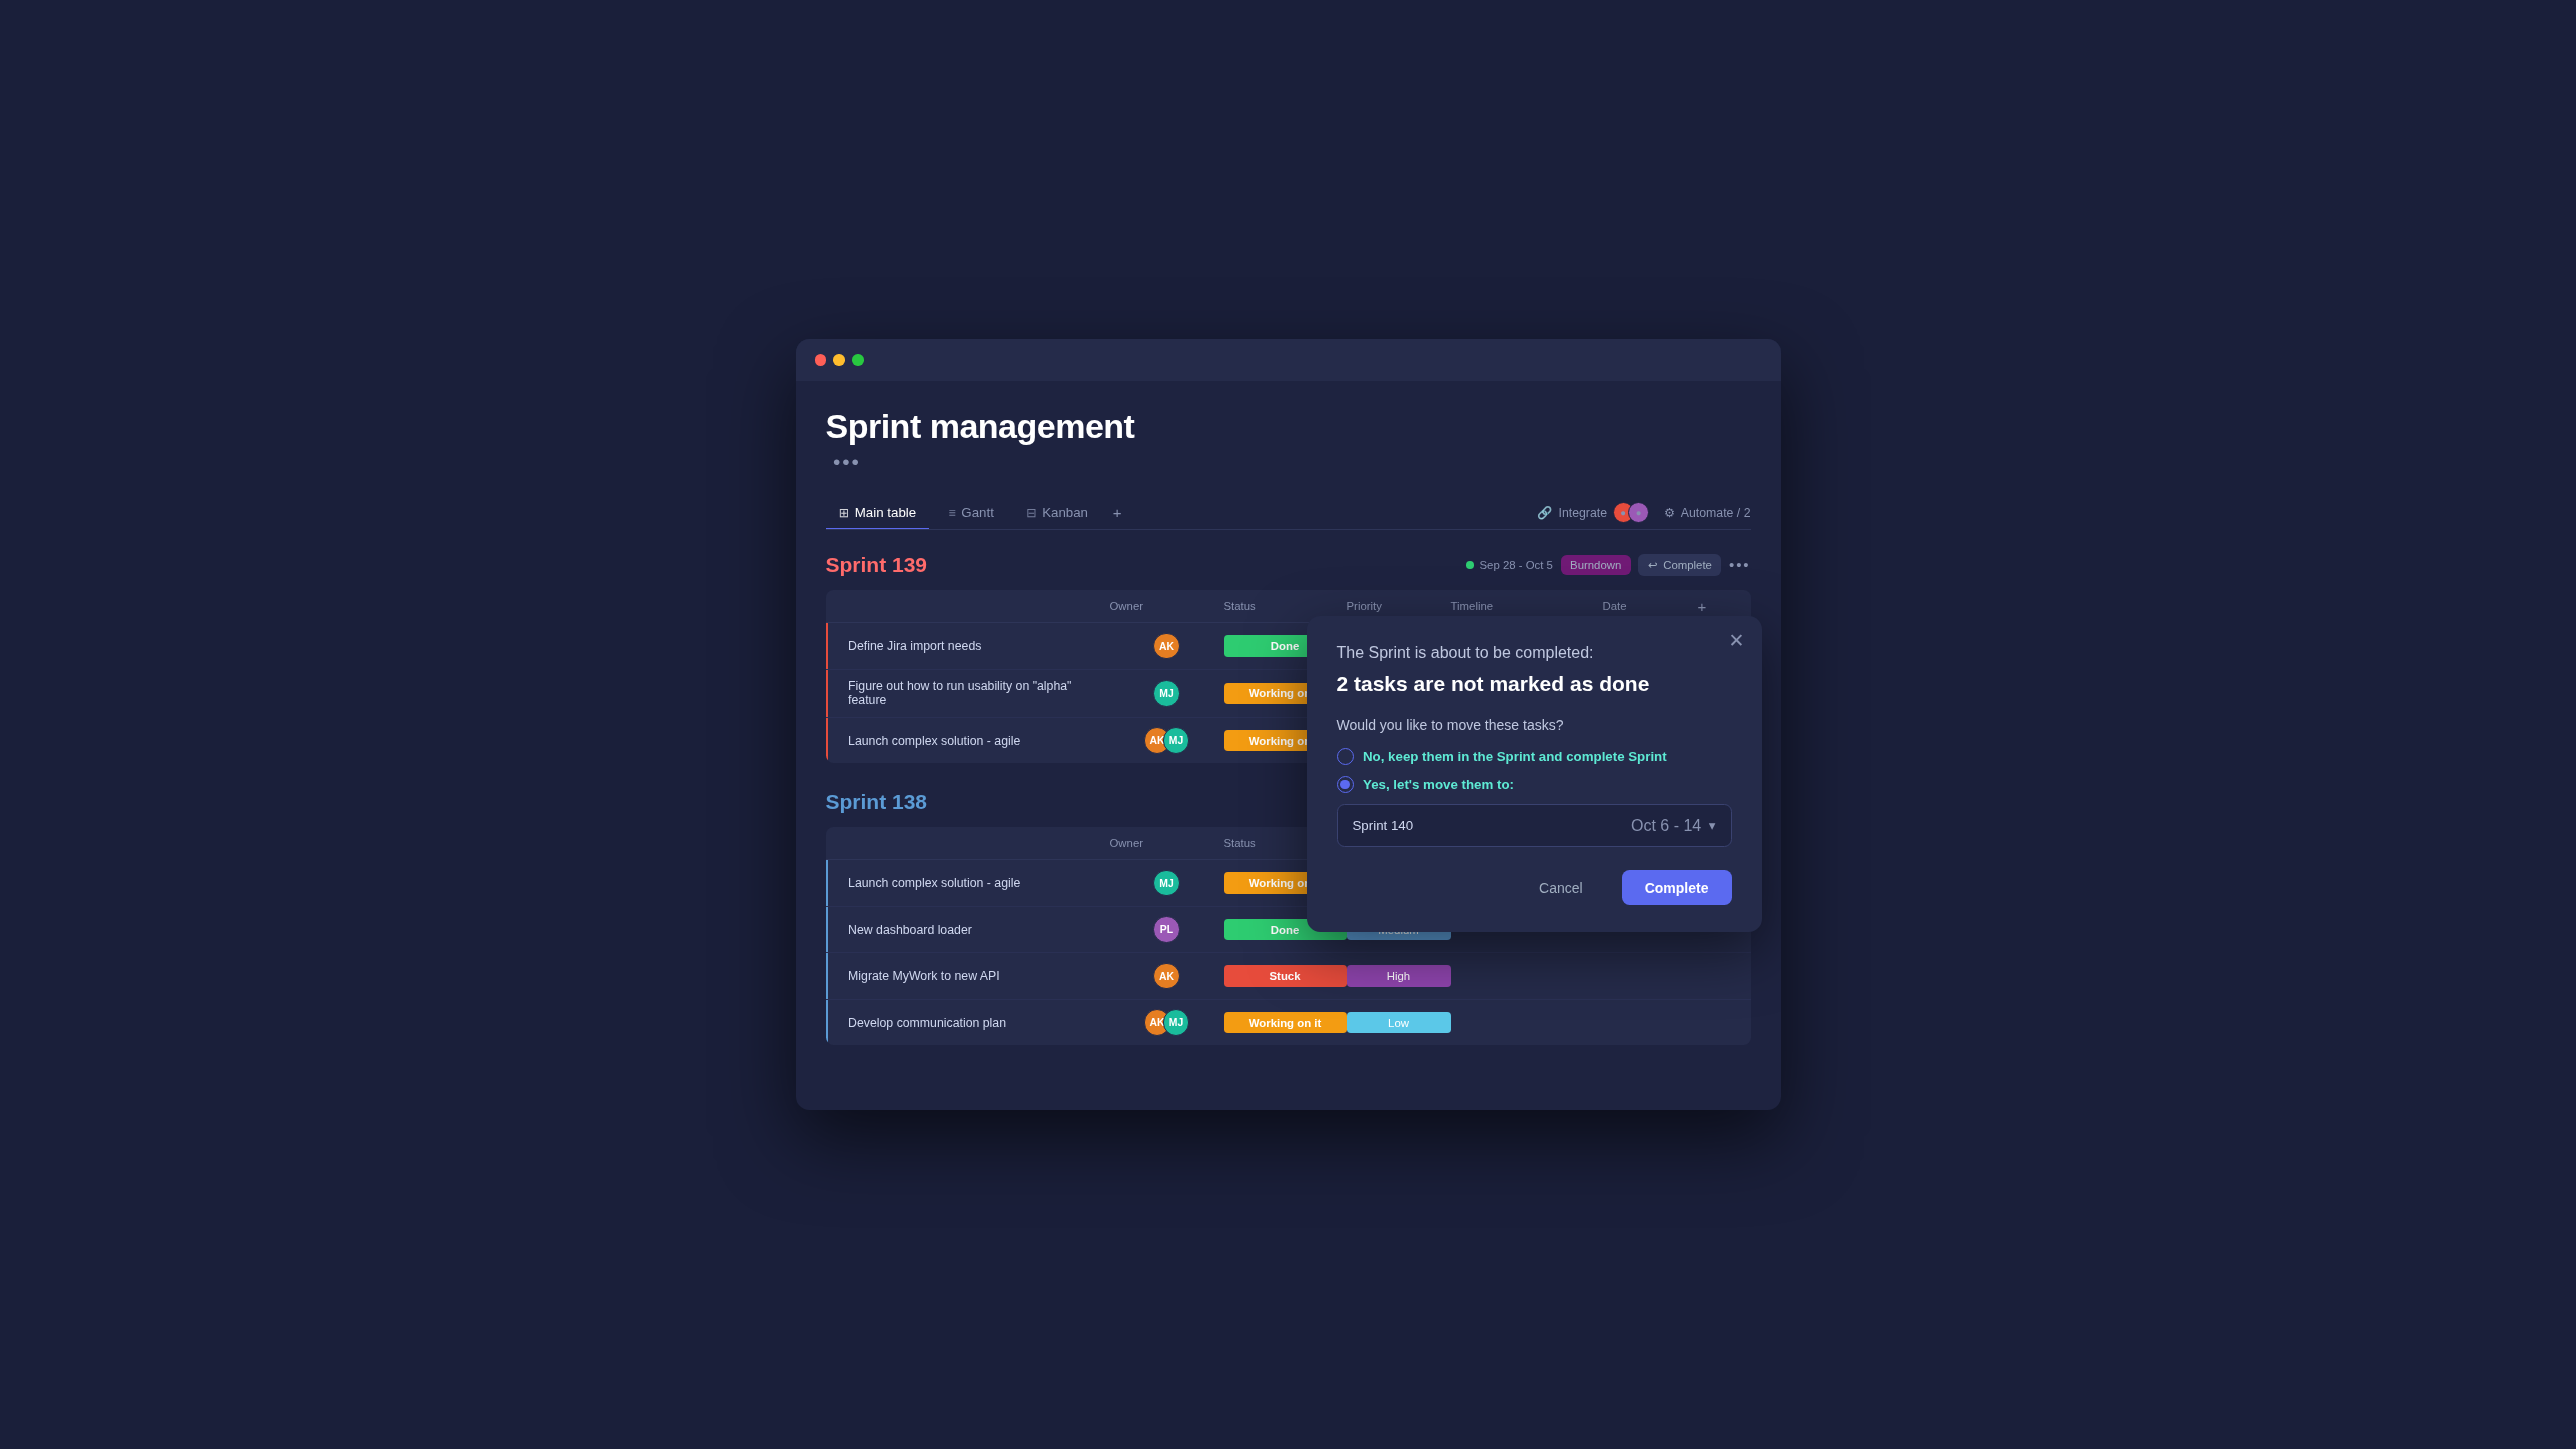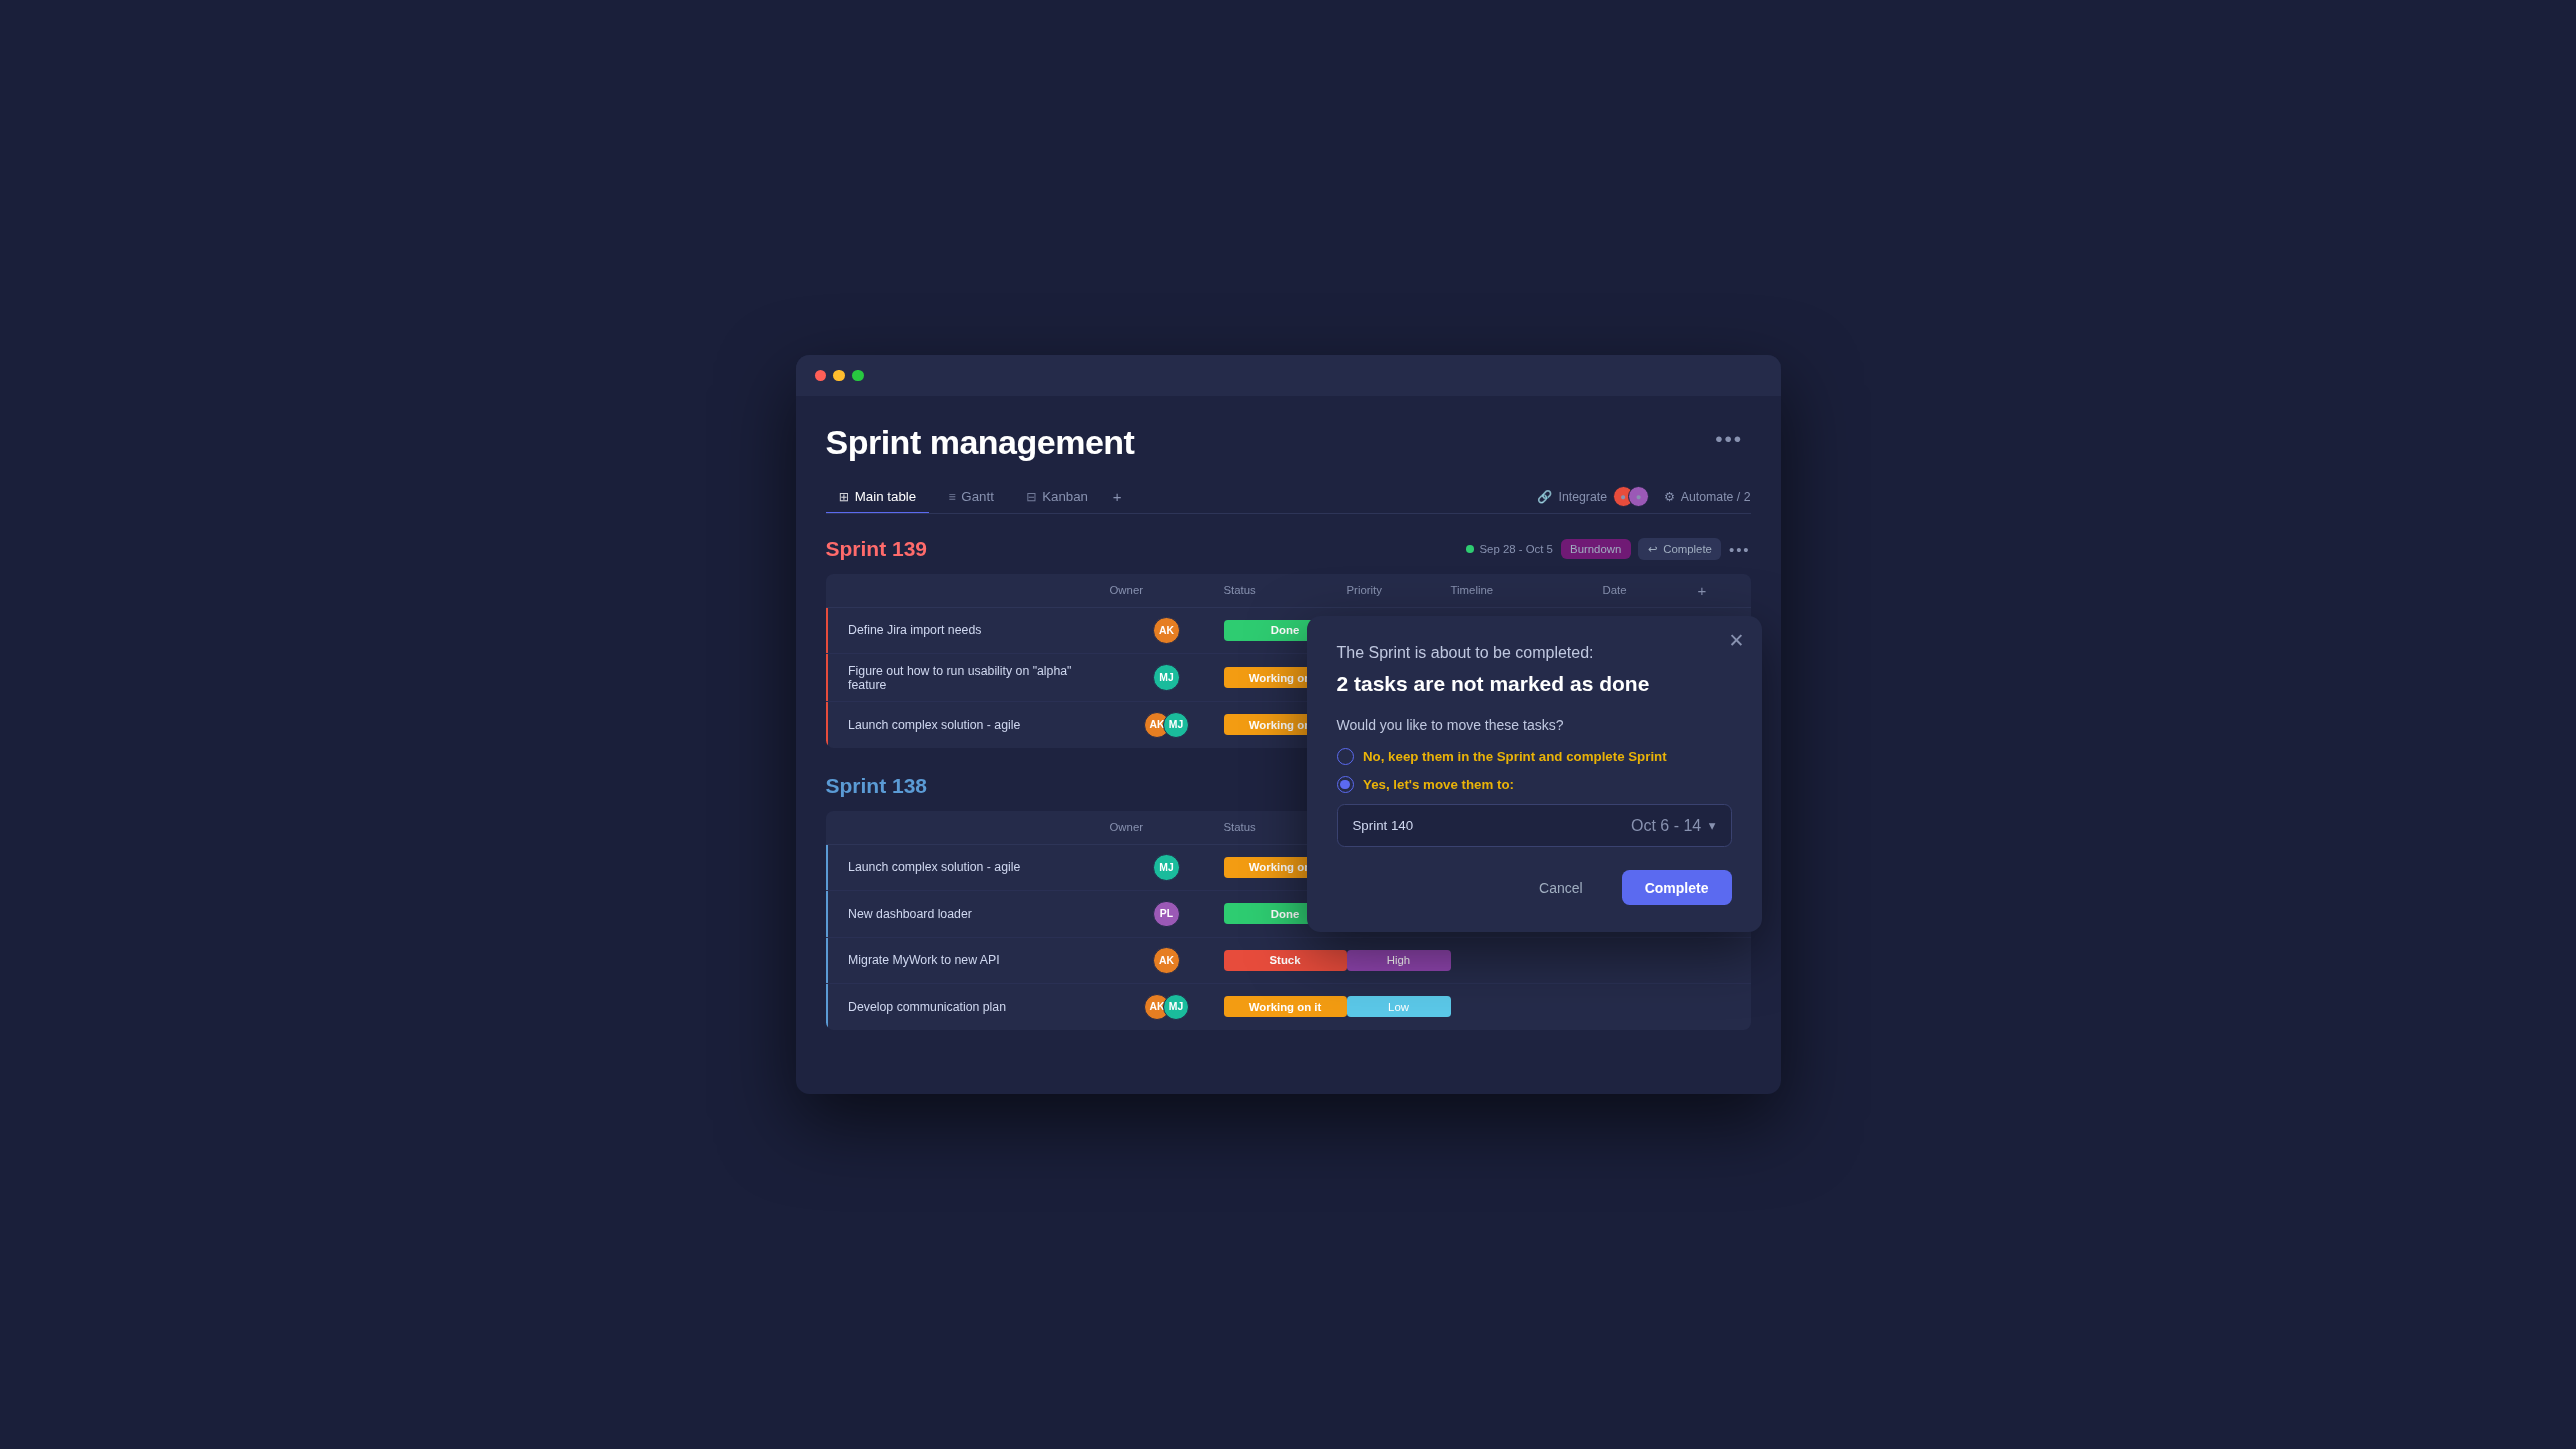--- a/index.html
+++ b/index.html
@@ -35,20 +35,21 @@
     .tl-green { background: #28c840; }
     .content {
       padding: 26.5px 30px 38px;
       position: relative;
     }
     .app-header {
       display: flex;
       align-items: flex-start;
       justify-content: space-between;
       margin-bottom: 19px;
+      flex-direction: column;
     }
     .app-title {
       font-size: 34px;
       font-weight: 700;
       color: #ffffff;
       letter-spacing: -0.5px;
     }
     .more-btn {
       color: #8892b0;
       font-size: 21px;
@@ -335,21 +336,21 @@
     .radio-circle.checked::after {
       content: '';
       width: 9.5px; height: 9.5px;
       border-radius: 50%;
       background: #5b6af0;
     }
     .radio-circle.unchecked {
       border-color: #5b6af0;
     }
     .radio-label {
-      color: #eab308;
+      color: #5eead4;
       font-size: 13.3px;
       font-weight: 600;
     }
     .sprint-selector {
       background: #1e2340;
       border: 0.9px solid #3a4270;
       border-radius: 7.6px;
       padding: 11.4px 15px;
       display: flex;
       align-items: center;

